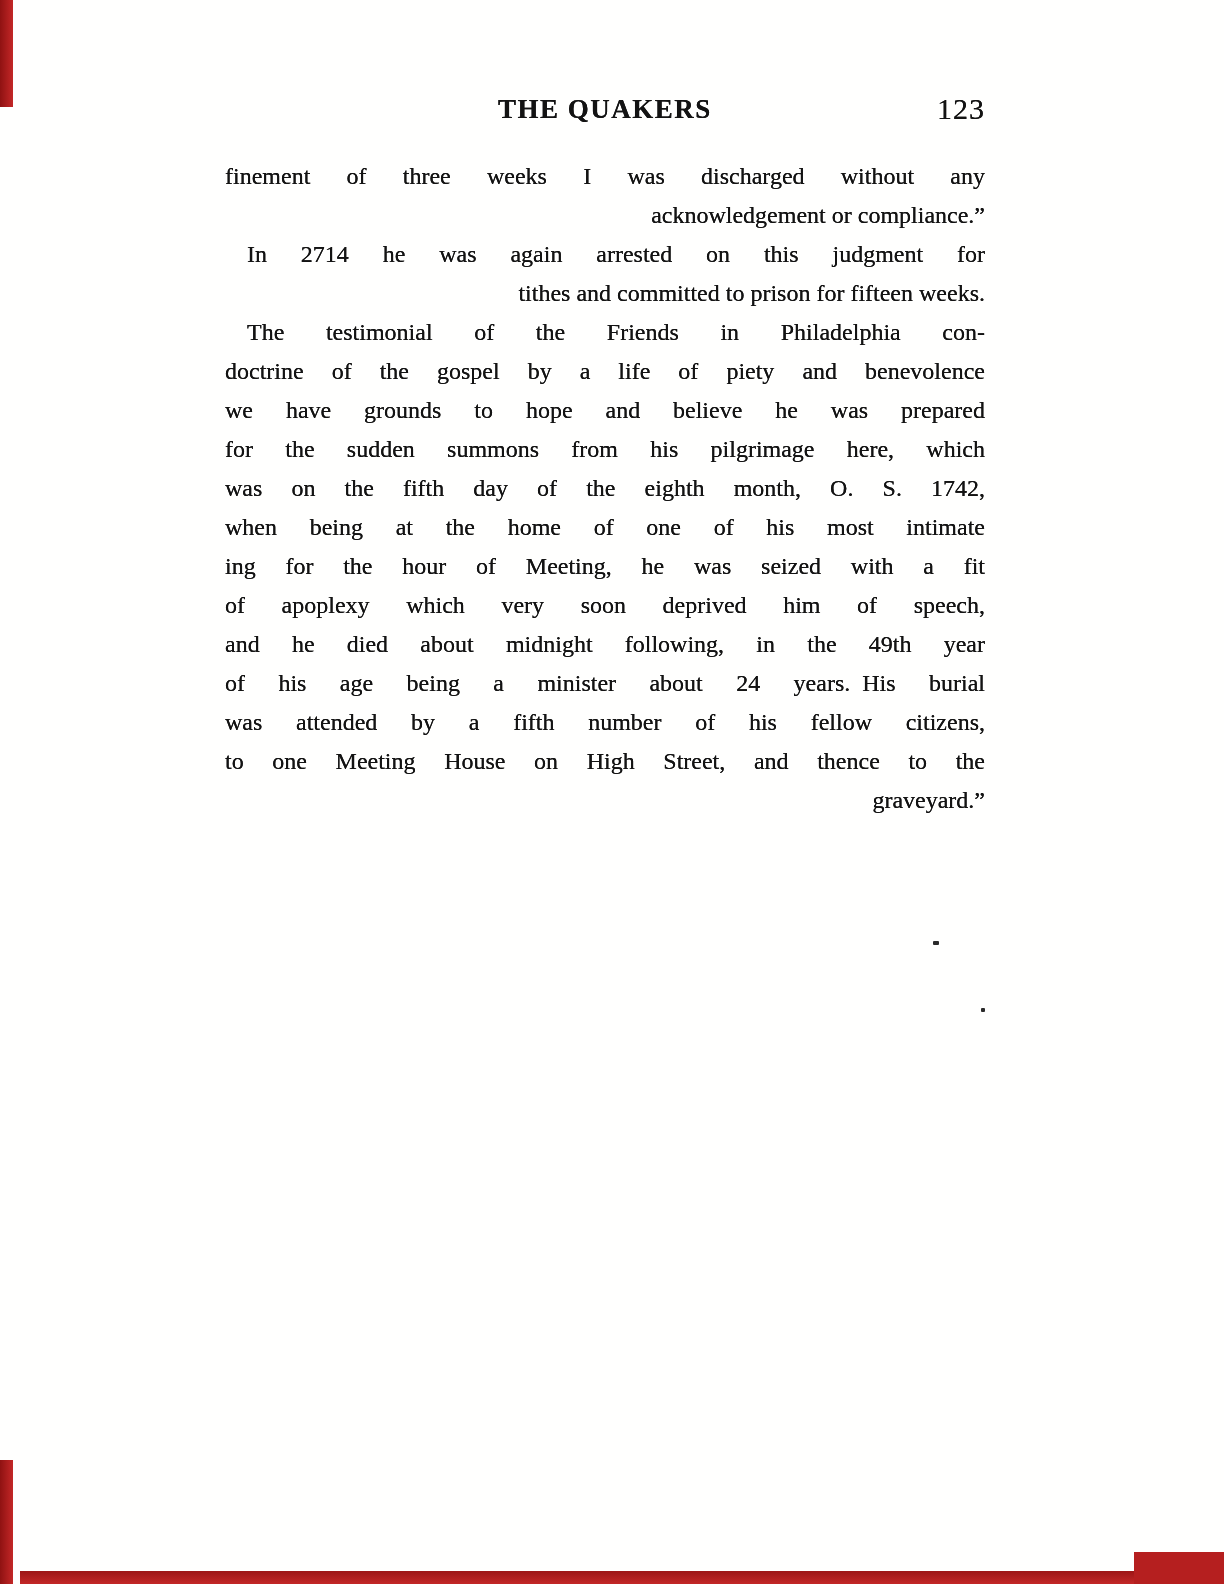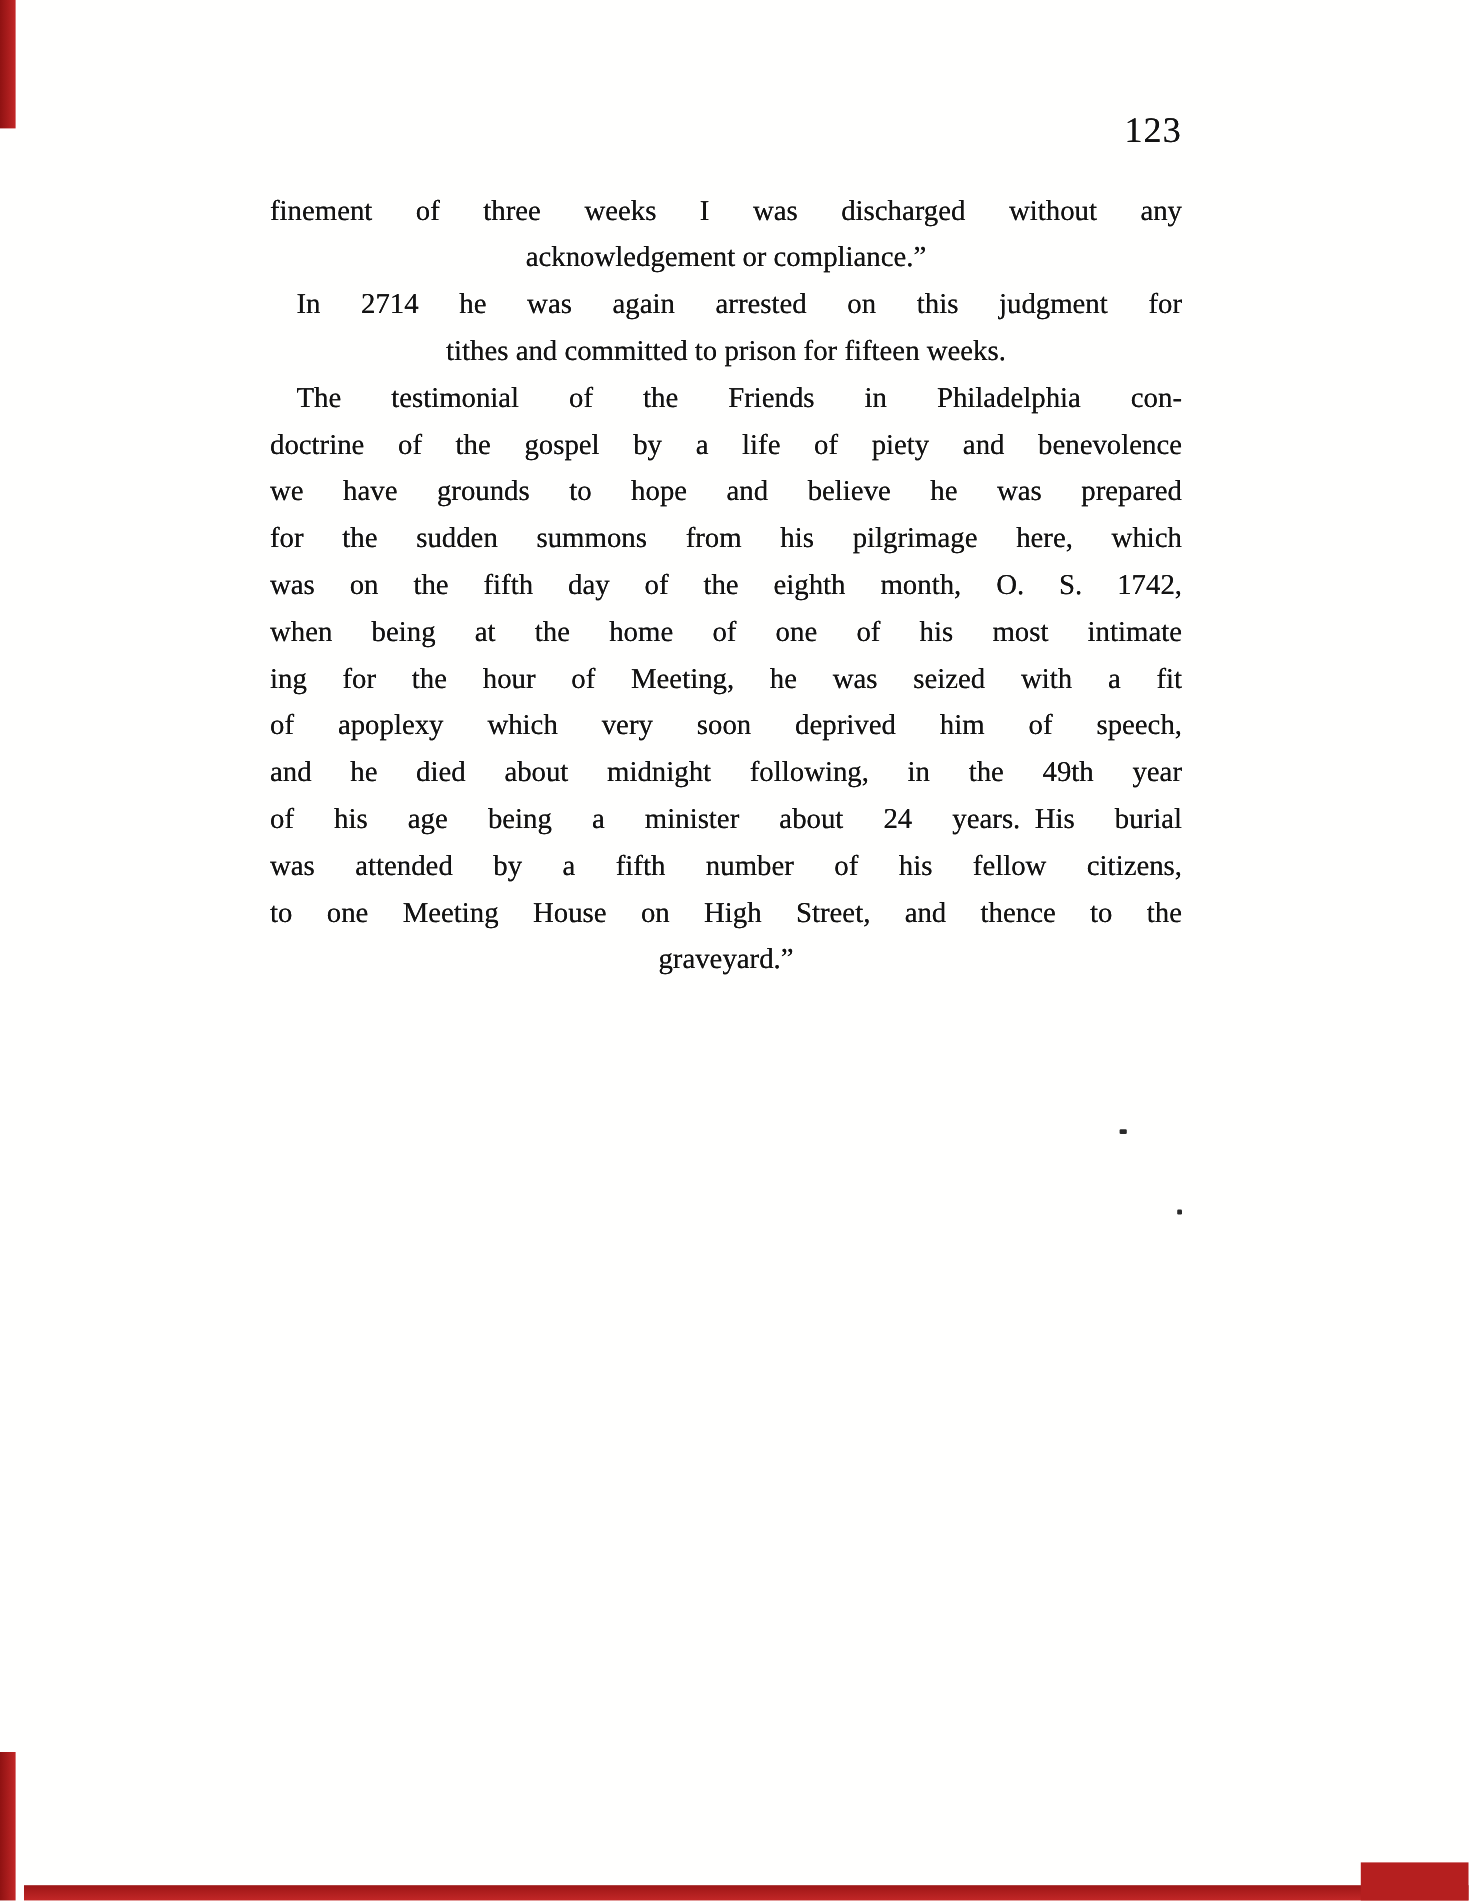--- a/index.html
+++ b/index.html
@@ -40,21 +40,21 @@
   
   .body-text {
     position: absolute;
     left: 225px;
     top: 157px;
     width: 760px;
     font-size: 24px;
     line-height: 39px;
     text-shadow: 0 0 0.55px currentColor;
   }
-  .ln { text-align: center; }
+  .ln { text-align: right; }
   .ln.just {
     text-align: justify;
     text-align-last: justify;
   }
   .ln.indent { text-indent: 22px; }
 
   
   .edge { position: absolute; }
   .edge-top-left {
     left: 0; top: 0; width: 13px; height: 107px;
@@ -82,20 +82,21 @@
 <body>
 
 <div class="page">
 
   <div class="edge edge-top-left"></div>
   <div class="edge edge-bottom-left"></div>
   <div class="edge edge-bottom"></div>
   <div class="edge edge-bottom-right"></div>
 
   <div class="header-row">
+    <div class="header-title">THE QUAKERS</div>
     <div class="page-number">123</div>
   </div>
 
   <div class="body-text">
     <div class="ln just">finement of three weeks I was discharged without any</div>
     <div class="ln">acknowledgement or compliance.”</div>
     <div class="ln just indent">In 2714 he was again arrested on this judgment for</div>
     <div class="ln">tithes and committed to prison for fifteen weeks.</div>
     <div class="ln just indent">The testimonial of the Friends in Philadelphia con-</div>
     <div class="ln just">doctrine of the gospel by a life of piety and benevolence</div>

